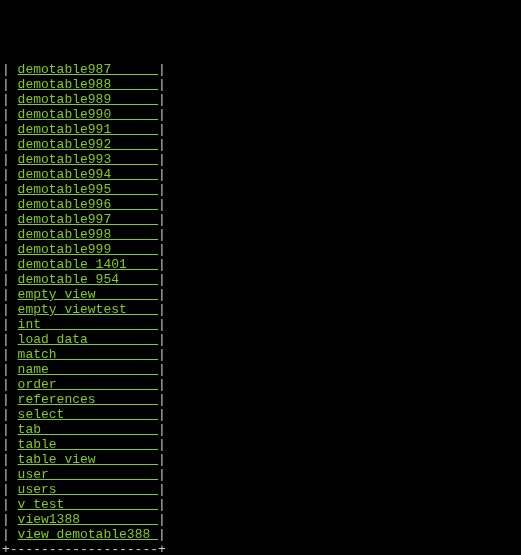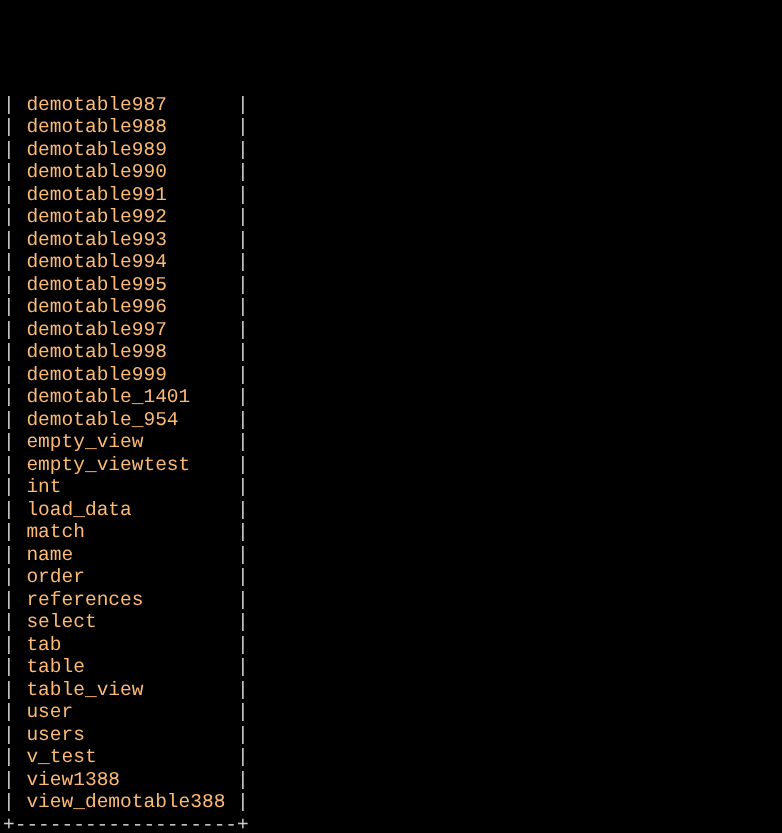--- a/index.html
+++ b/index.html
@@ -19,21 +19,22 @@
       overflow: hidden;
       white-space: pre;
     }
     .row {
       display: block;
     }
     .pipe {
       color: #cccccc;
     }
     .name {
-      color: #fdba74;
+      color: #84cc16;
+      text-decoration: underline;
     }
     .border-line {
       color: #cccccc;
     }
   </style>
 </head>
 <body>
 
 
 

